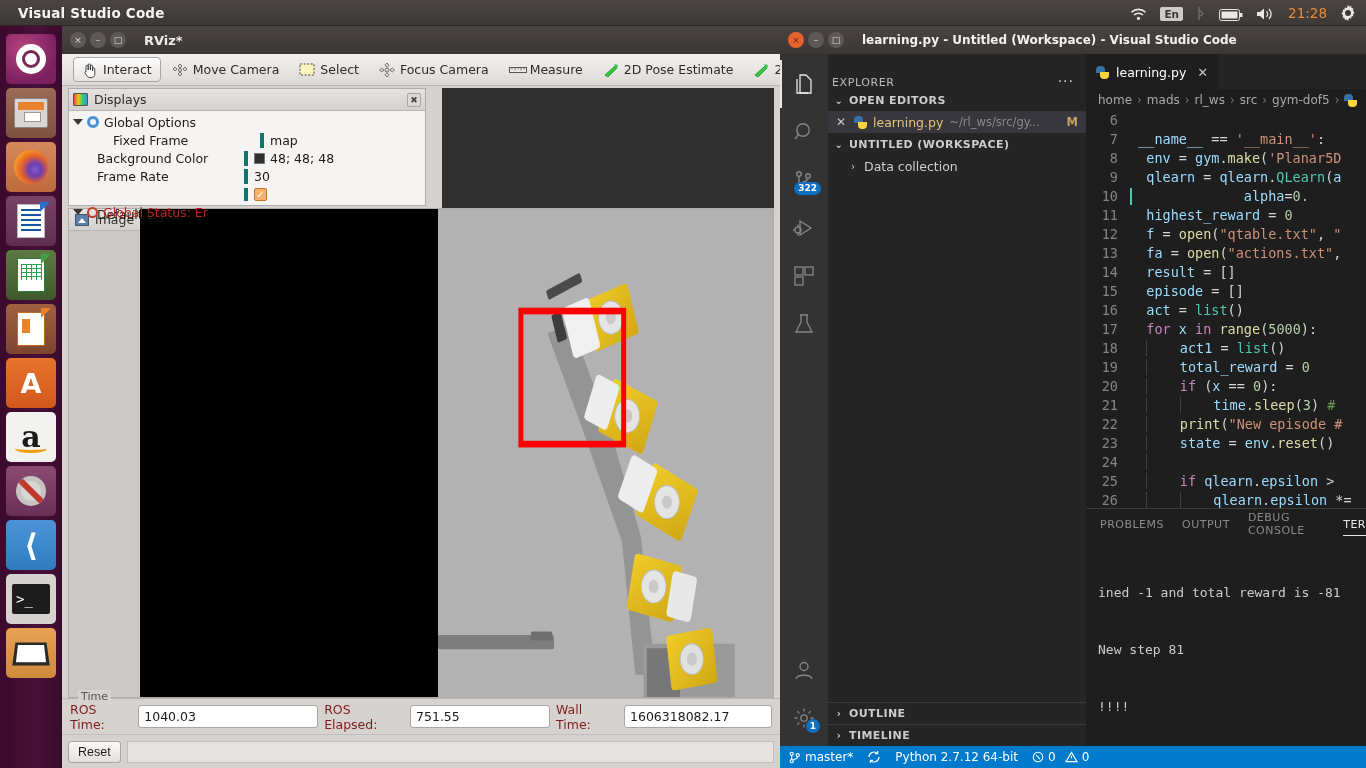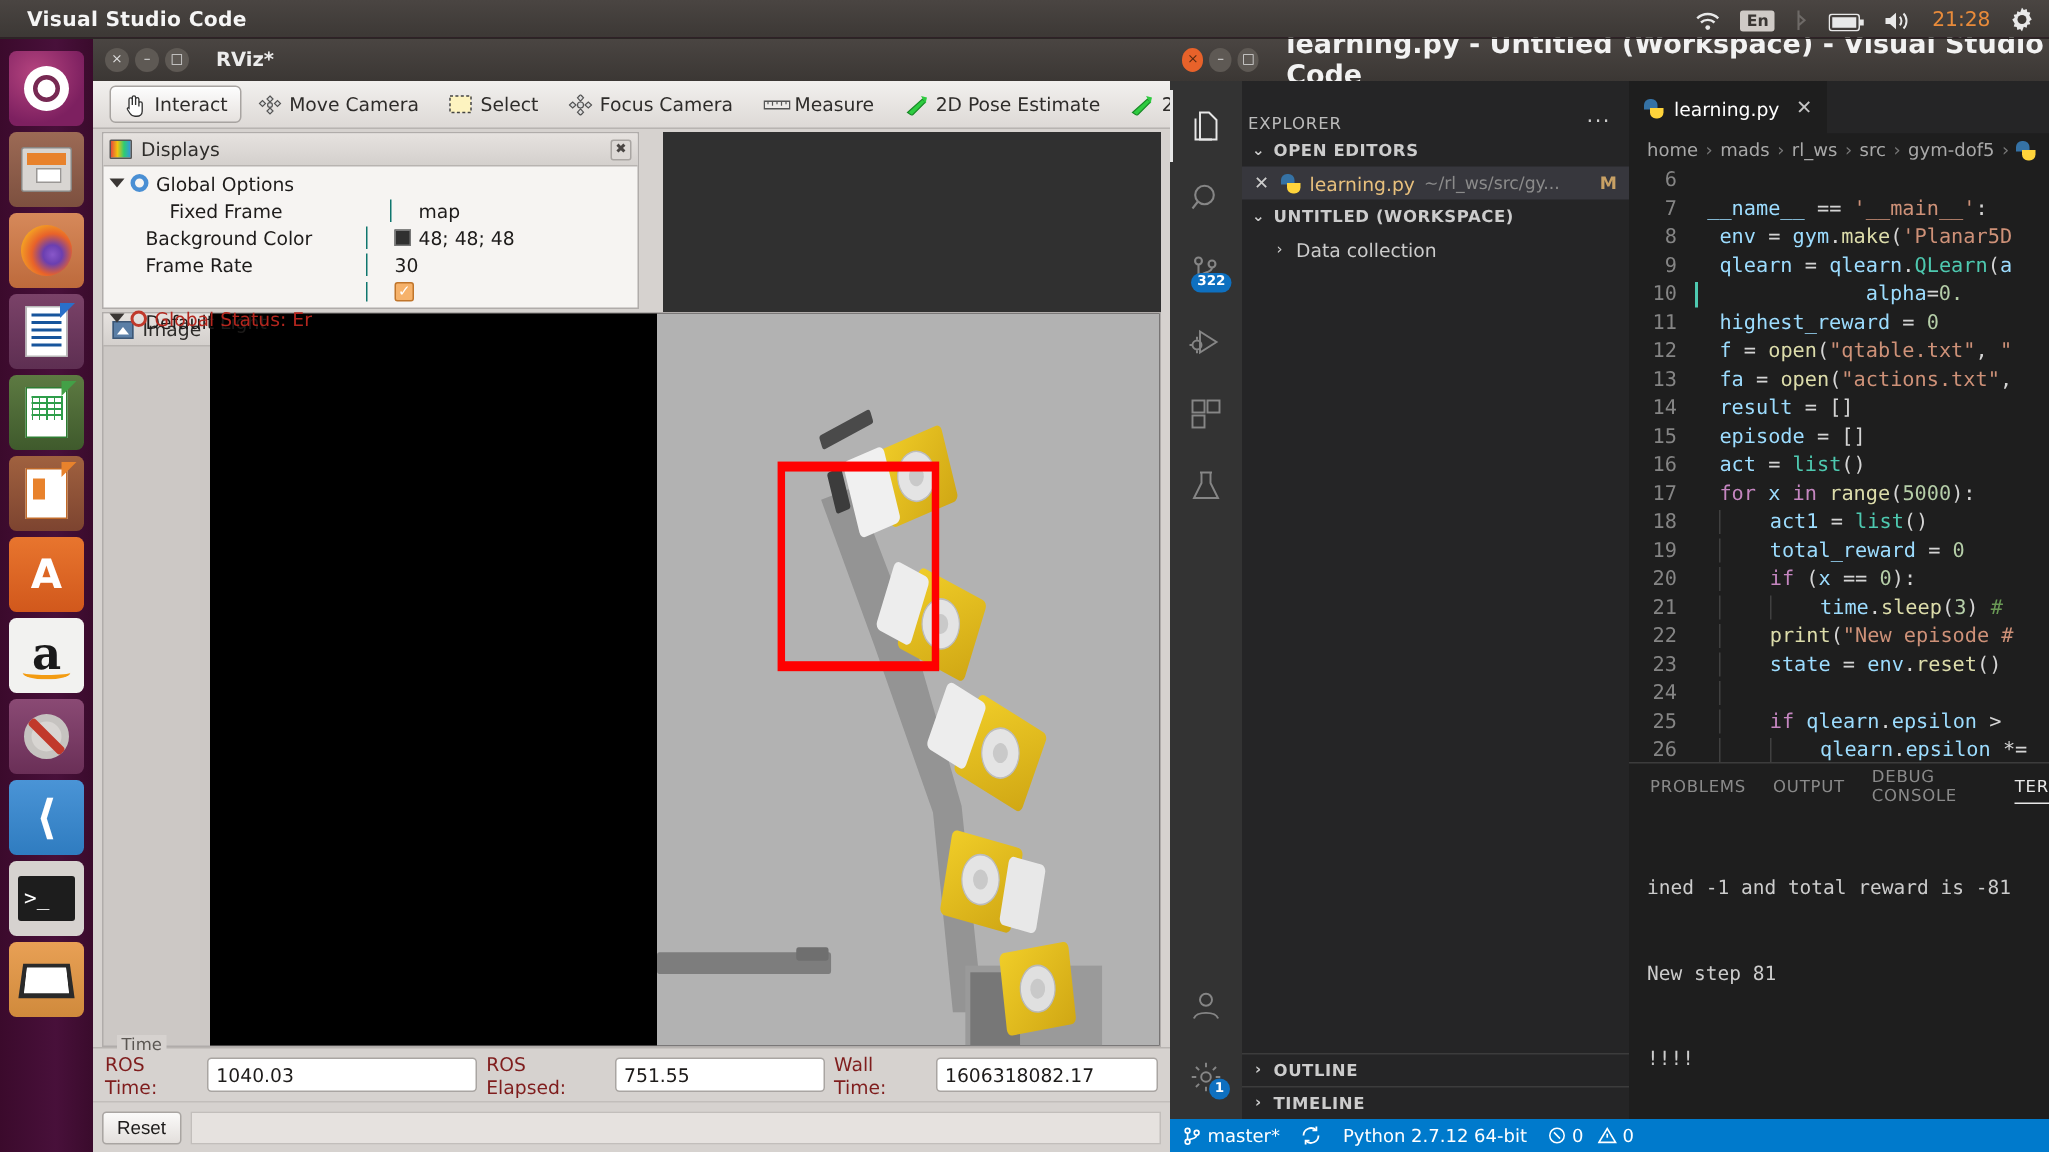--- a/index.html
+++ b/index.html
@@ -120,21 +120,21 @@
     height:22px;background:linear-gradient(#e6e2df,#d4d0cd);
     display:flex;align-items:center;padding:0 4px;border-bottom:1px solid #b8b4b1;
   }
   #displays-head .ttl{ font-size:12.5px;color:#2e2c2a;margin-left:6px;}
   #displays-head .xb{ margin-left:auto;width:14px;height:14px;background:#ddd9d6;border:1px solid #a9a5a2;
     border-radius:2px;display:flex;align-items:center;justify-content:center;font-size:9px;color:#4a4644;}
   .mon-icon{width:15px;height:13px;border:1px solid #555;border-radius:1px;
     background:linear-gradient(90deg,#e74c3c,#f1c40f,#2ecc71,#3498db);}
   .drow{ display:flex; font-size:12.5px; color:#1d1b1a; height:18px; align-items:center; }
   .drow .k{ width:175px; padding-left:8px; white-space:nowrap; }
-  .drow .v{ flex:1; border-left:1px solid #0f766e; padding-left:18px; display:flex; align-items:center; gap:5px;}
+  .drow .v{ flex:1; border-left:4px solid #0f766e; padding-left:6px; display:flex; align-items:center; gap:5px;}
   .tri{ width:0;height:0;border-left:5px solid transparent;border-right:5px solid transparent;border-top:6px solid #3a3634; margin-right:4px;}
   .gear-b{ width:12px;height:12px;border-radius:50%;border:3px solid #4a8fd4;margin-right:5px;}
   .swatch{ width:11px;height:11px;background:#303030;border:1px solid #777;display:inline-block;}
   .chk{ width:13px;height:13px;background:#f6b26b;border:1px solid #c0752b;border-radius:2px;
      color:#fff;font-size:10px;display:flex;align-items:center;justify-content:center;}
   .statusrow{ color:#b3261e; }
   .circ-err{width:11px;height:11px;border-radius:50%;border:2px solid #c0392b;display:inline-block;}
 
   
   #image-panel{
@@ -177,21 +177,21 @@
 
   
   #vscode{
     position:absolute;left:780px;top:26px;width:586px;height:742px;
     background:#1e1e1e;z-index:20;display:flex;flex-direction:column;
     font-family:"DejaVu Sans","Liberation Sans",sans-serif;
   }
   #vsc-titlebar{ height:28px;flex:0 0 28px;background:linear-gradient(#4a4542,#3b3734);
     display:flex;align-items:center;padding-left:8px;}
   .wbtn.vclose{ background:#e8622a;color:#5a2a10;}
-  #vsc-title{ color:#f2f2f2;font-size:18px;font-weight:bold;margin-left:14px;}
+  #vsc-title{ color:#f2f2f2;font-size:12px;font-weight:bold;margin-left:14px;}
   #vsc-main{ flex:1; display:flex; overflow:hidden; }
 
   #activitybar{ width:48px;flex:0 0 48px;background:#333333;display:flex;flex-direction:column;align-items:center;
     padding-top:6px;}
   .abi{ width:48px;height:48px;display:flex;align-items:center;justify-content:center;position:relative;color:#868686;}
   .abi.active{ color:#e7e7e7; }
   .abi.active:before{ content:"";position:absolute;left:0;top:0;bottom:0;width:2px;background:#e7e7e7;}
   .abadge{ position:absolute;right:7px;bottom:9px;background:#0e70c0;color:#fff;font-size:9px;
      border-radius:9px;padding:1px 4px;line-height:11px;font-weight:bold;}
   .agear-badge{ position:absolute;right:8px;bottom:9px;background:#0e70c0;color:#fff;font-size:9px;

